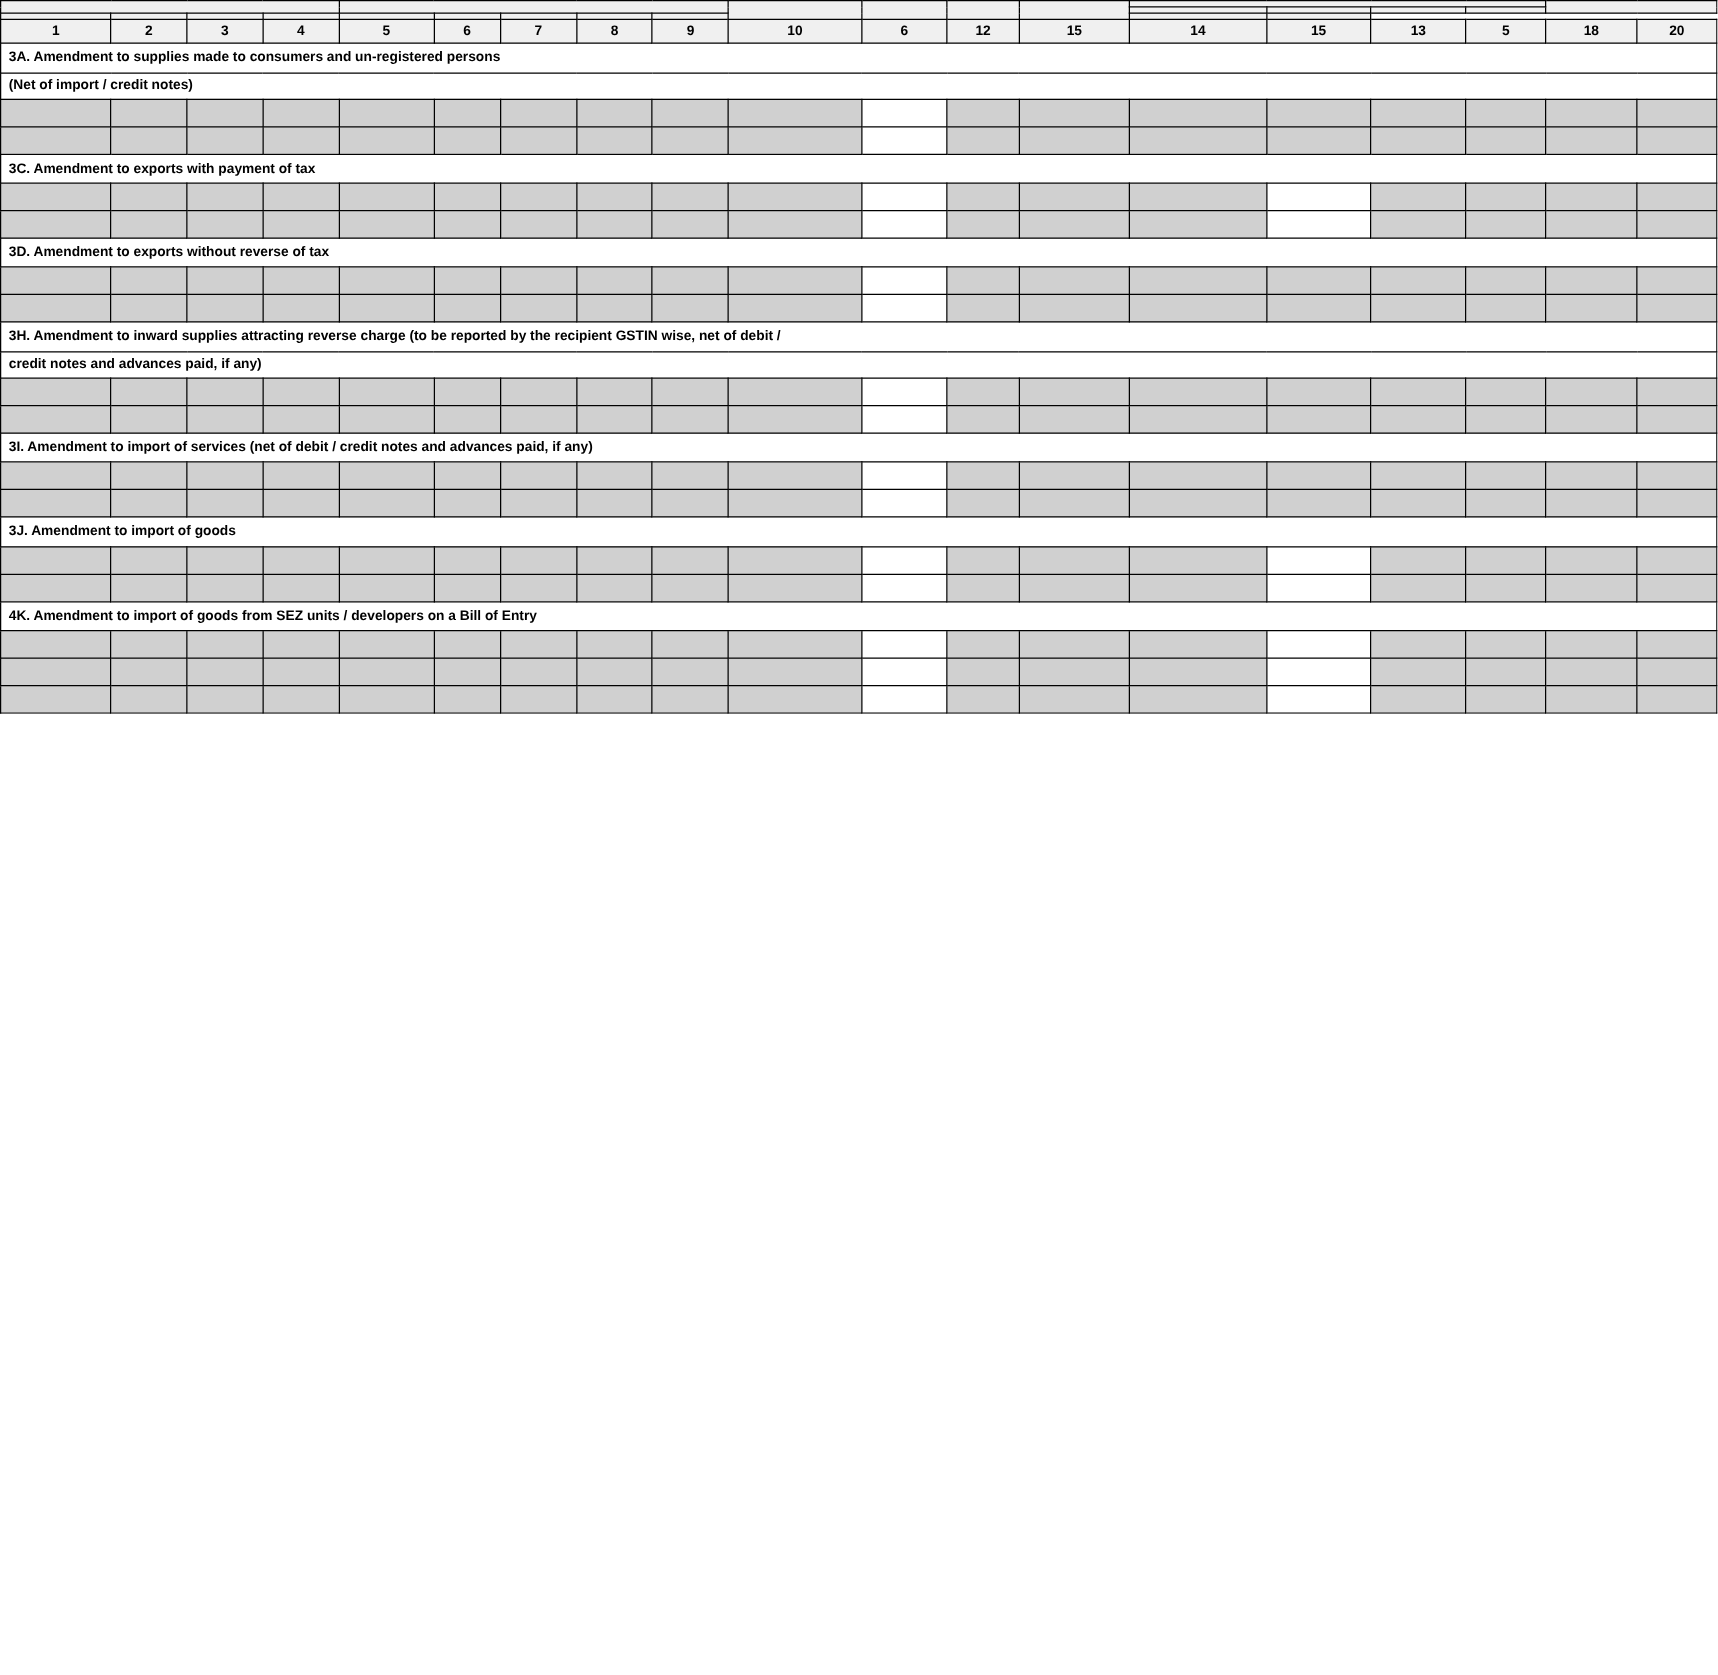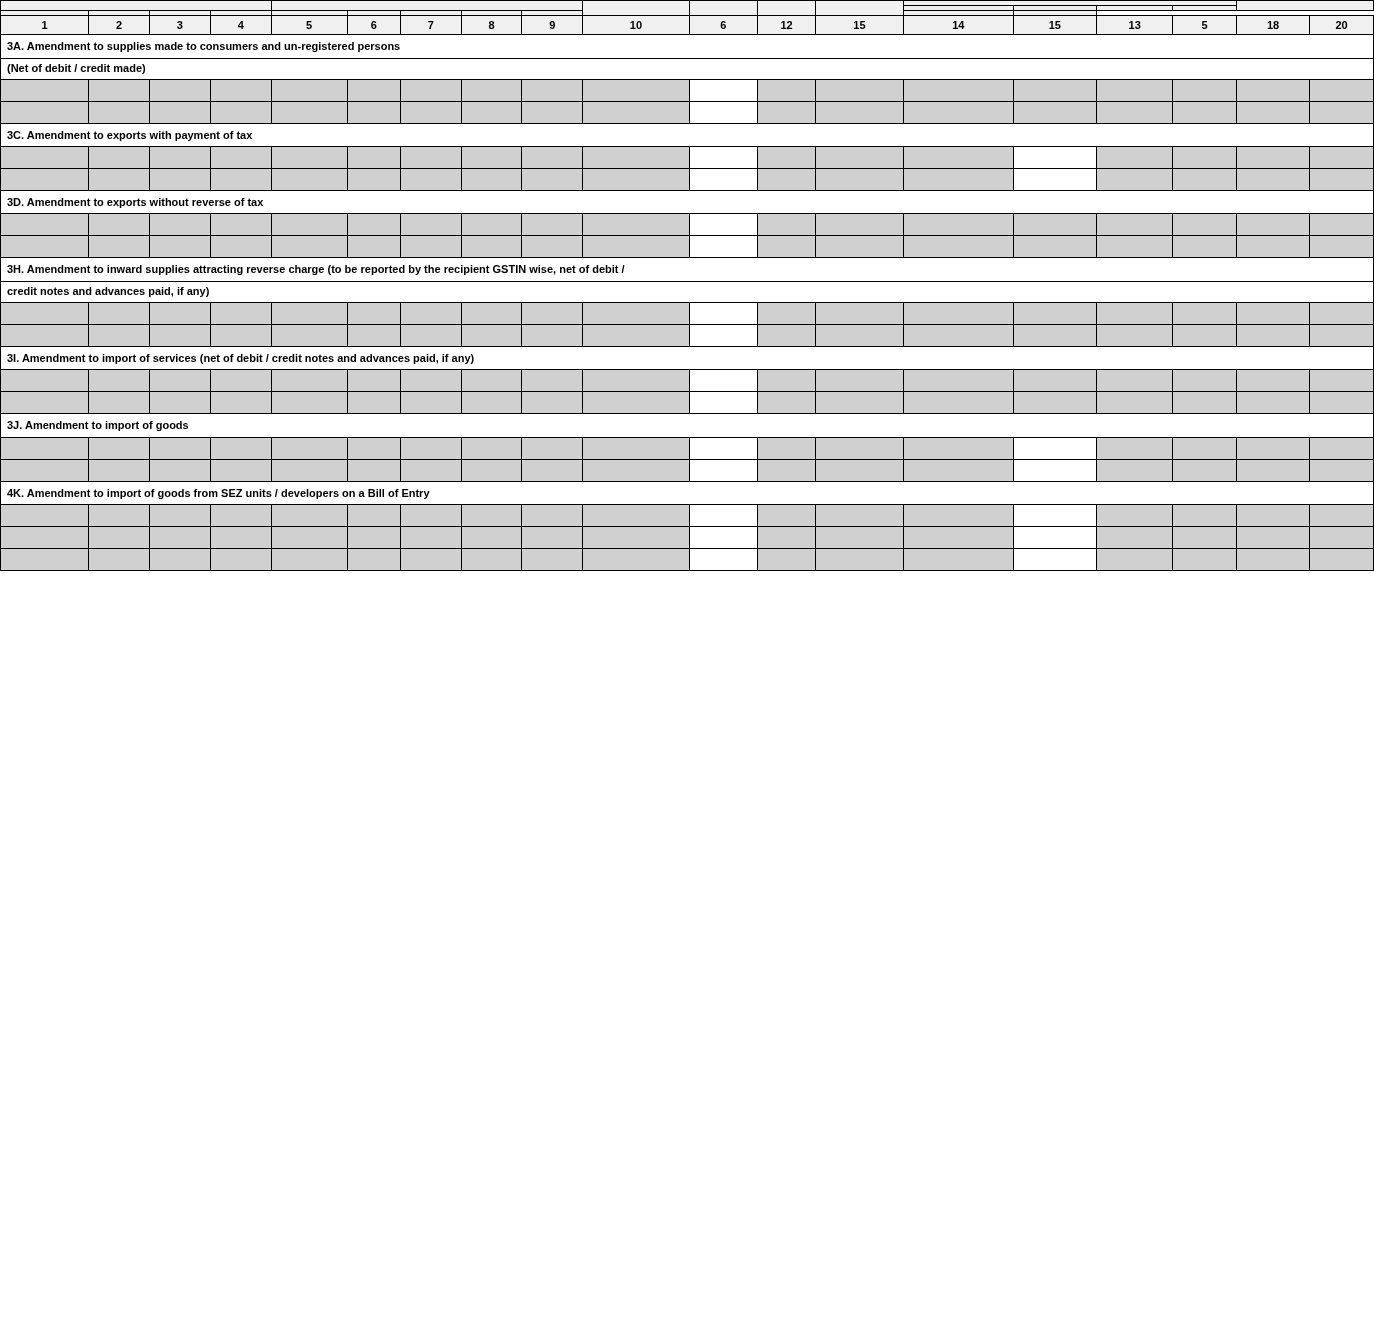--- a/index.html
+++ b/index.html
@@ -109,21 +109,21 @@
         <th>5</th>
         <th>18</th>
         <th>20</th>
       </tr>
     </thead>
     <tbody id="table-body">
     <tr>
           <td colspan="19" style="text-align: left; font-weight: bold; padding: 4px 6px; background: rgb(255, 255, 255);">3A. Amendment to supplies made to consumers and un-registered persons</td>
         </tr>
         <tr>
-          <td colspan="19" style="text-align: left; font-weight: bold; padding: 2px 6px 4px; background: rgb(255, 255, 255); border-top: none;">(Net of debit / credit made)</td>
+          <td colspan="19" style="text-align: left; font-weight: bold; padding: 2px 6px 4px; background: rgb(255, 255, 255); border-top: none;">(Net of import / credit notes)</td>
         </tr>
         <tr style="height: 22px;">
           <td style="background: rgb(208, 208, 208); height: 22px;"></td>
           <td style="background: rgb(208, 208, 208); height: 22px;"></td>
           <td style="background: rgb(208, 208, 208); height: 22px;"></td>
           <td style="background: rgb(208, 208, 208); height: 22px;"></td>
           <td style="background: rgb(208, 208, 208); height: 22px;"></td>
           <td style="background: rgb(208, 208, 208); height: 22px;"></td>
           <td style="background: rgb(208, 208, 208); height: 22px;"></td>
           <td style="background: rgb(208, 208, 208); height: 22px;"></td>

